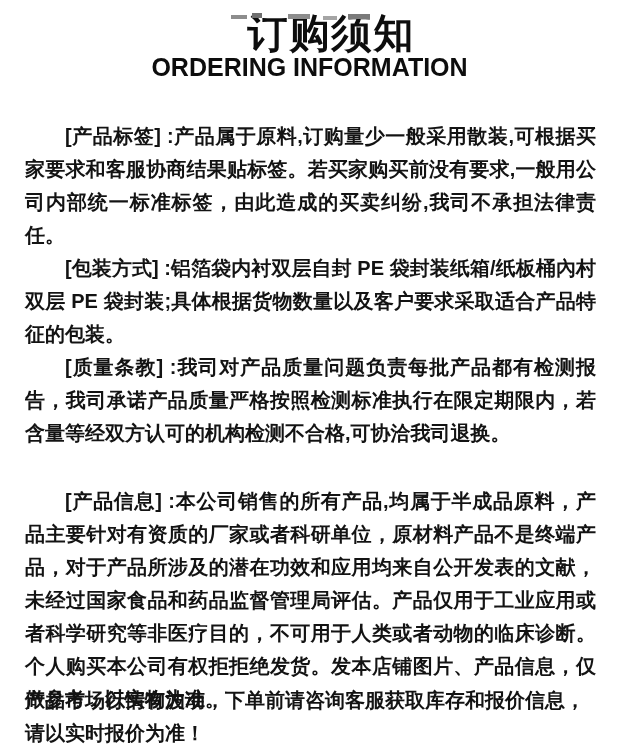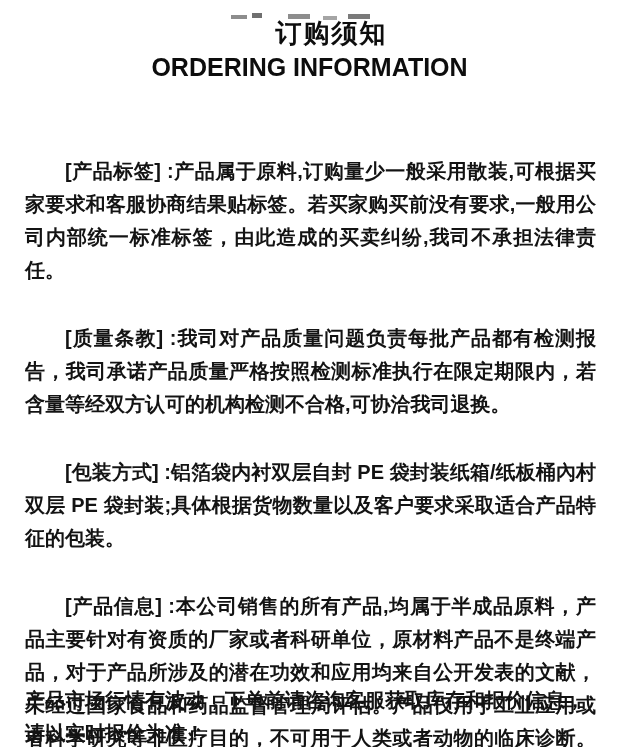--- a/index.html
+++ b/index.html
@@ -19,21 +19,21 @@
   .a2 { left: 252px; top: 13px; width: 10px; height: 5px; background:#6f6f6f; }
   .a3 { left: 288px; top: 14px; width: 22px; height: 5px; }
   .a4 { left: 323px; top: 16px; width: 14px; height: 4px; background:#a5a5a5; }
   .a5 { left: 348px; top: 14px; width: 22px; height: 5px; background:#7a7a7a; }
 
   .title-zh {
     margin-top: 16px;
     text-align: center;
     font-family: "Liberation Serif", "DejaVu Serif", serif;
     font-weight: bold;
-    font-size: 26px;
+    font-size: 40px;
     line-height: 36px;
     letter-spacing: 2px;
     color: #0d0d0d;
     padding-left: 44px;
   }
   .title-en {
     text-align: center;
     font-family: "Liberation Sans", "DejaVu Sans", sans-serif;
     font-weight: 900;
     font-size: 25px;
@@ -48,21 +48,20 @@
     top: 120px;
   }
   p.para {
     font-weight: bold;
     font-size: 20px;
     line-height: 33px;
     text-align: justify;
     text-indent: 2em;
     color: #131313;
     word-break: break-all;
-    margin-top: 35px;
   }
   p.para.spaced { margin-top: 35px; }
   .footer-note {
     position: absolute;
     left: 25px;
     right: 23px;
     top: 684px;
     font-weight: bold;
     font-size: 20px;
     line-height: 33px;
@@ -79,20 +78,20 @@
   <span class="artifact a2"></span>
   <span class="artifact a3"></span>
   <span class="artifact a4"></span>
   <span class="artifact a5"></span>
 
   <div class="title-zh">订购须知</div>
   <div class="title-en">ORDERING INFORMATION</div>
 
   <div class="body-text">
     <p class="para"><span>[产品标签]</span><span> :产品属于原料,订购量少一般采用散装,可根据买家要求和客服协商结果贴标签。若买家购买前没有要求,一般用公司内部统一标准标签，由此造成的买卖纠纷,我司不承担法律责任。</span></p>
+    <p class="para"><span>[包装方式]</span><span> :铝箔袋内衬双层自封 PE 袋封装纸箱/纸板桶內村双层 PE 袋封装;具体根据货物数量以及客户要求采取适合产品特征的包装。</span></p>
     <p class="para"><span>[质量条教]</span><span> :我司对产品质量问题负责每批产品都有检测报告，我司承诺产品质量严格按照检测标准执行在限定期限内，若含量等经双方认可的机构检测不合格,可协洽我司退换。</span></p>
-    <p class="para"><span>[包装方式]</span><span> :铝箔袋内衬双层自封 PE 袋封装纸箱/纸板桶內村双层 PE 袋封装;具体根据货物数量以及客户要求采取适合产品特征的包装。</span></p>
     <p class="para spaced"><span>[产品信息]</span><span> :本公司销售的所有产品,均属于半成品原料，产品主要针对有资质的厂家或者科研单位，原材料产品不是终端产品，对于产品所涉及的潜在功效和应用均来自公开发表的文献，未经过国家食品和药品监督管理局评估。产品仅用于工业应用或者科学研究等非医疗目的，不可用于人类或者动物的临床诊断。个人购买本公司有权拒拒绝发货。发本店铺图片、产品信息，仅做参考，以实物为准。</span></p>
   </div>
 
   <div class="footer-note">产品市场行情有波动，下单前请咨询客服获取库存和报价信息，请以实时报价为准！</div>
 
 </div>
 
 </body></html>

